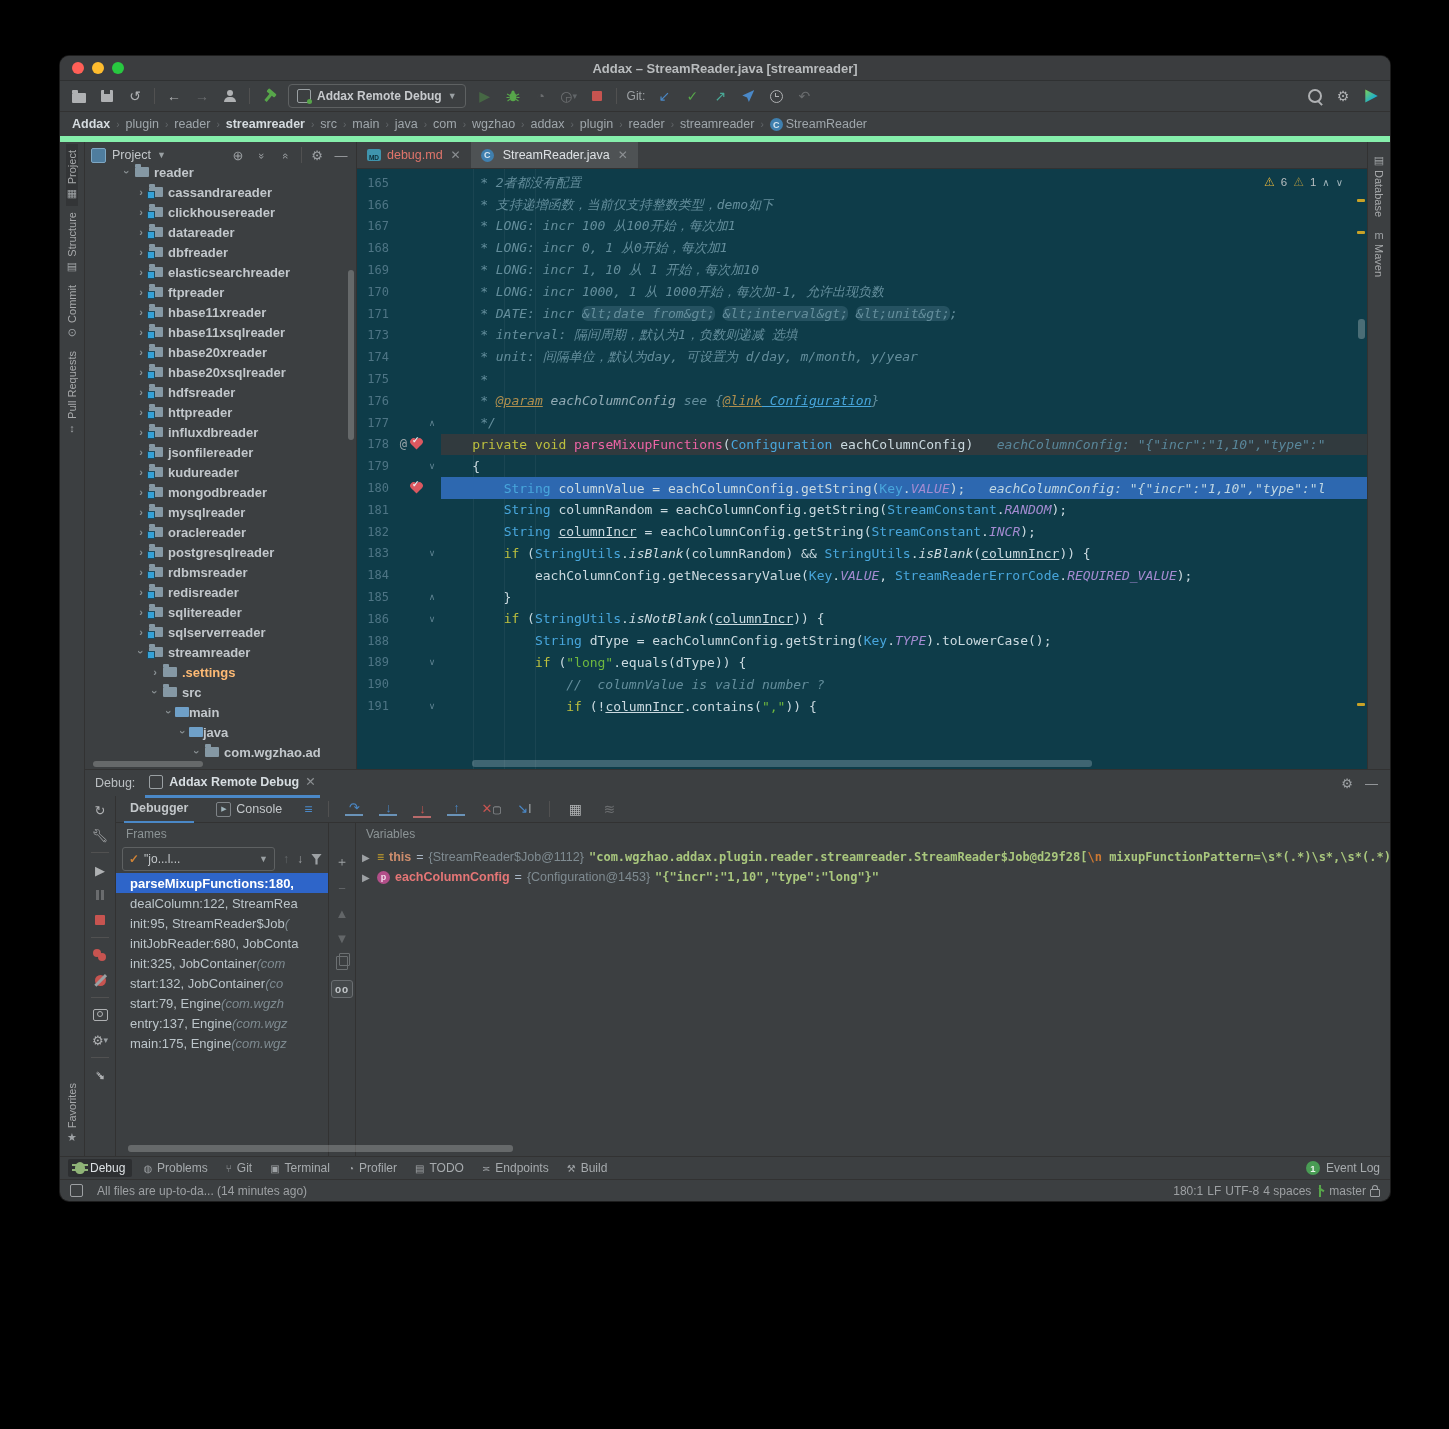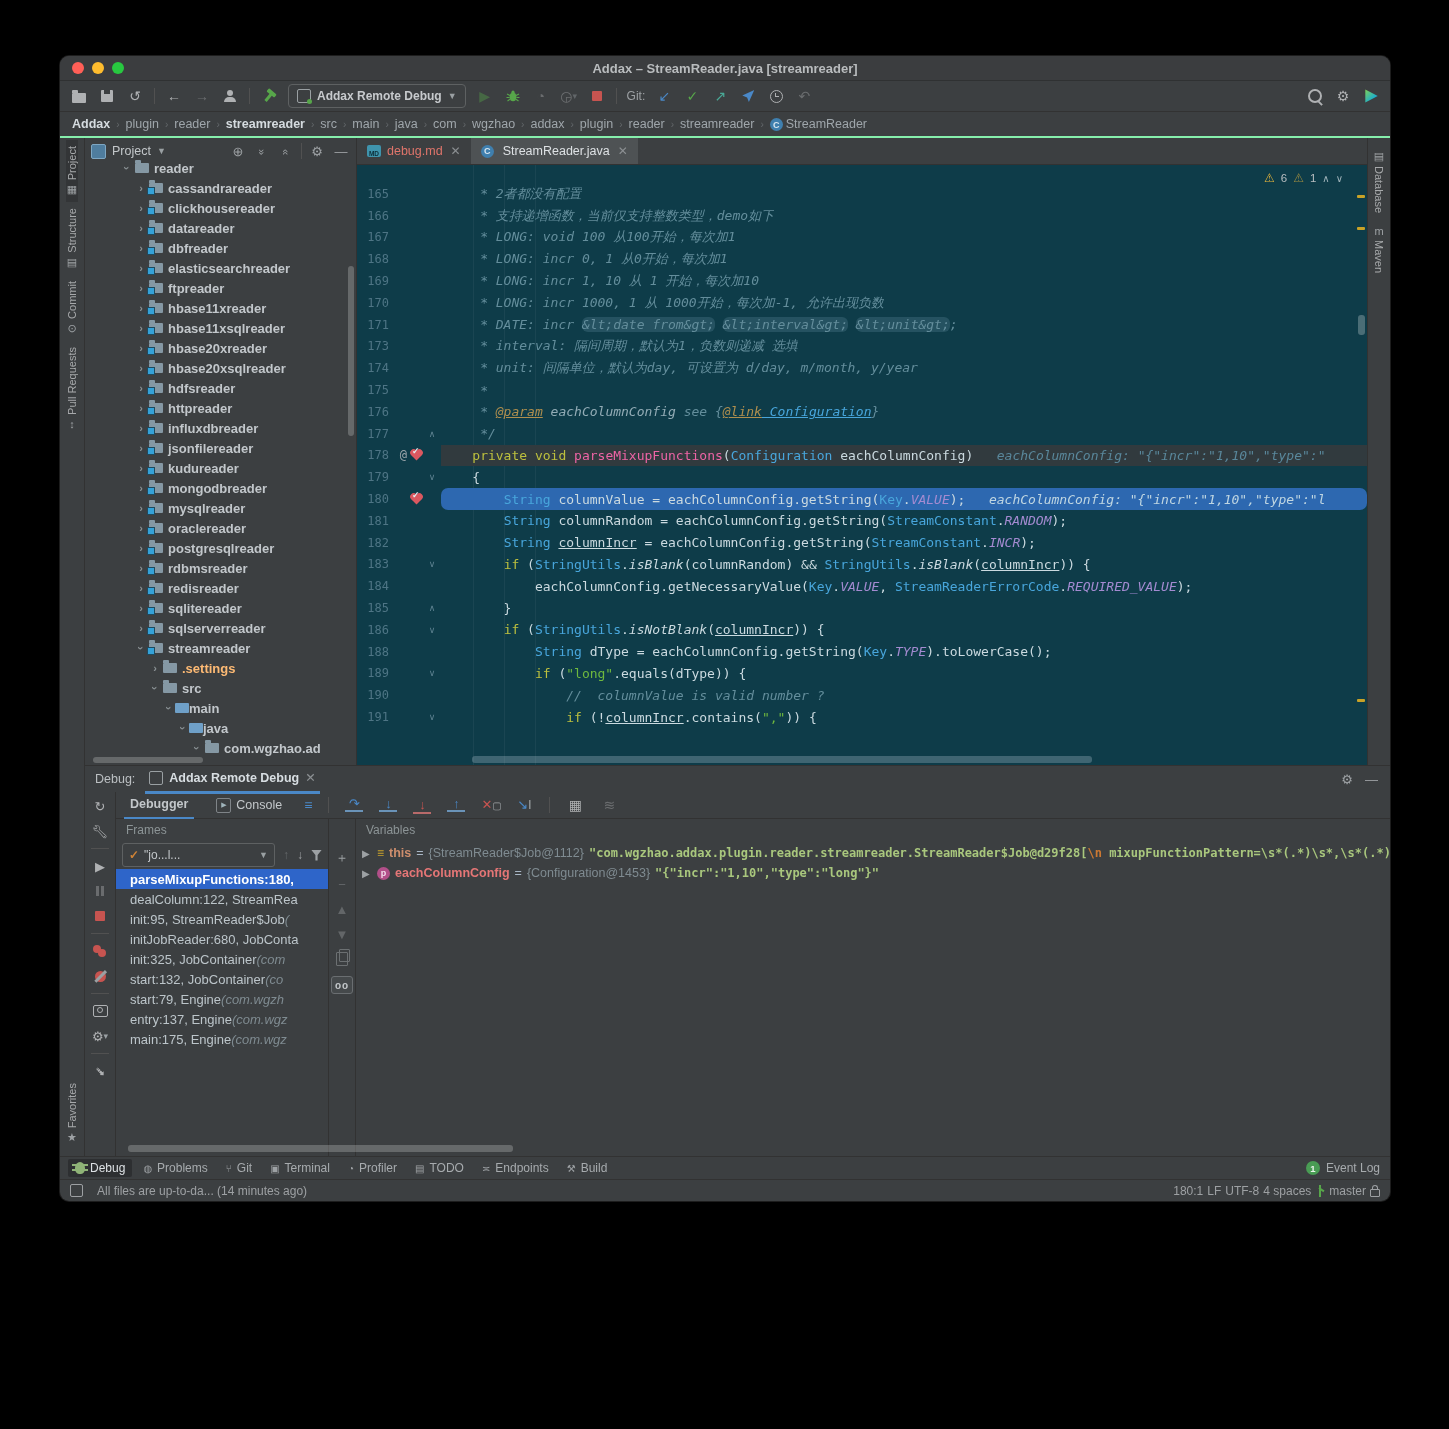--- a/index.html
+++ b/index.html
@@ -35,21 +35,21 @@
   .hammer::after{content:"";position:absolute;left:2px;top:1px;width:10px;height:3.5px;background:#57a64a;border-radius:1px;}
   .floppy{width:12px;height:12px;background:#afb1b3;border-radius:1px;position:relative;}
   .floppy::before{content:"";position:absolute;left:3px;top:0;width:6px;height:4px;background:#3c3f41;}
   .folderic{width:14px;height:10px;background:#afb1b3;border-radius:1px;position:relative;margin-top:3px;}
   .folderic::before{content:"";position:absolute;left:0;top:-3px;width:6px;height:3px;background:#afb1b3;border-radius:1px 1px 0 0;}
   .clock{width:11px;height:11px;border:1.5px solid #afb1b3;border-radius:50%;position:relative;}
   .clock::before{content:"";position:absolute;left:4px;top:2px;width:1.5px;height:4px;background:#afb1b3;}
   .clock::after{content:"";position:absolute;left:4px;top:5px;width:4px;height:1.5px;background:#afb1b3;}
   .paperplane{width:12px;height:12px;background:#4a88c7;clip-path:polygon(0 45%,100% 0,55% 100%,40% 62%);}
   
-  .crumbs{height:24px;display:flex;align-items:center;padding:0 12px;font-size:12.5px;color:#9fa6ab;border-bottom:2px solid #86efac;flex:none;gap:4px;text-align:right;}
+  .crumbs{height:24px;display:flex;align-items:center;padding:0 12px;font-size:12.5px;color:#9fa6ab;border-bottom:6px solid #86efac;flex:none;gap:4px;text-align:right;}
   .crumb.bold{color:#d5dbdf;font-weight:bold;}
   .crumbsep{color:#63676a;font-size:10px;margin:0 2px;}
   .classico{width:13px;height:13px;border-radius:50%;background:#3f7fae;color:#d7e5ef;font-size:9px;display:inline-flex;align-items:center;justify-content:center;font-weight:bold;margin-right:3px;}
   
   .contentrow{display:flex;flex:1;min-height:0;}
   .stripeL{width:24px;background:#3c3f41;border-right:1px solid #323232;display:flex;flex-direction:column;align-items:center;padding-top:2px;flex:none;position:relative;}
   .vitem{display:flex;flex-direction:column;align-items:center;gap:3px;padding:6px 0;color:#a7a9ab;font-size:11px;cursor:default;}
   .vitem .vtxt{writing-mode:vertical-rl;transform:rotate(180deg);}
   .vitem.active{background:#333537;}
   .vitem .sico{font-size:11px;color:#9da1a4;}
@@ -80,24 +80,24 @@
   .pj-hscroll{position:absolute;left:8px;bottom:2px;width:110px;height:6px;border-radius:3px;background:rgba(255,255,255,.22);}
   
   .editor{flex:1;display:flex;flex-direction:column;min-width:0;background:#0e3c49;}
   .tabs{height:26px;background:#3c3f41;display:flex;flex:none;border-bottom:1px solid #323232;}
   .etab{display:flex;align-items:center;gap:6px;padding:0 10px;font-size:12.5px;color:#b6babd;}
   .etab.active{background:#4e5254;color:#dde1e4;}
   .etab .x{color:#8c9093;font-size:12px;margin-left:2px;}
   .etab .mdico{width:14px;height:12px;background:#3f94ad;border-radius:2px;color:#0c2e38;font-size:6.5px;font-weight:bold;display:flex;align-items:flex-end;justify-content:center;}
   .etab.modified .fname{color:#e0756b;}
   .codewrap{flex:1;position:relative;overflow:hidden;}
-  .code{position:absolute;inset:0;padding-top:18px;}
+  .code{position:absolute;inset:0;padding-top:3px;}
   .guide{position:absolute;top:0;bottom:0;width:1px;background:rgba(255,255,255,.05);}
   .line{display:flex;height:21.8px;align-items:center;white-space:nowrap;}
-  .line.exec .src-area{background:#2d68b0;border-radius:7px;}
+  .line.exec .src-area{background:#2d68b0;}
   .line.bpline .src-area{background:#313a3e;}
   .gut{width:84px;flex:none;display:flex;align-items:center;height:100%;background:#0e3c49;}
   .lnum{width:32px;text-align:right;font-family:"DejaVu Sans Mono",monospace;font-size:12px;color:#4e7585;flex:none;}
   .gicons{width:34px;display:flex;align-items:center;justify-content:flex-end;gap:3px;flex:none;padding-right:2px;}
   .gat{color:#9aa5aa;font-size:12px;font-family:"DejaVu Sans Mono",monospace;}
   .bpwrap{position:relative;width:13px;height:12px;flex:none;}
   .bpheart{position:absolute;left:3px;top:3px;width:7px;height:7px;background:#db5860;transform:rotate(45deg);}
   .bpheart::before,.bpheart::after{content:"";position:absolute;width:7px;height:7px;border-radius:50%;background:#db5860;}
   .bpheart::before{left:-4px;}.bpheart::after{top:-4px;}
   .bpchk{position:absolute;left:2px;top:-3px;color:#e8edf0;font-size:9px;font-weight:bold;}
@@ -547,21 +547,21 @@
                       <pre class="src"><span class="tok-c">     * 支持递增函数，当前仅支持整数类型，demo如下</span></pre>
                     </div>
                   </div>
                   <div class="line">
                     <div class="gut">
                       <span class="lnum">167</span>
                       <span class="gicons"></span>
                       <span class="fold"></span>
                     </div>
                     <div class="src-area">
-                      <pre class="src"><span class="tok-c">     * LONG: void 100 从100开始，每次加1</span></pre>
+                      <pre class="src"><span class="tok-c">     * LONG: incr 100 从100开始，每次加1</span></pre>
                     </div>
                   </div>
                   <div class="line">
                     <div class="gut">
                       <span class="lnum">168</span>
                       <span class="gicons"></span>
                       <span class="fold"></span>
                     </div>
                     <div class="src-area">
                       <pre class="src"><span class="tok-c">     * LONG: incr 0, 1 从0开始，每次加1</span></pre>

